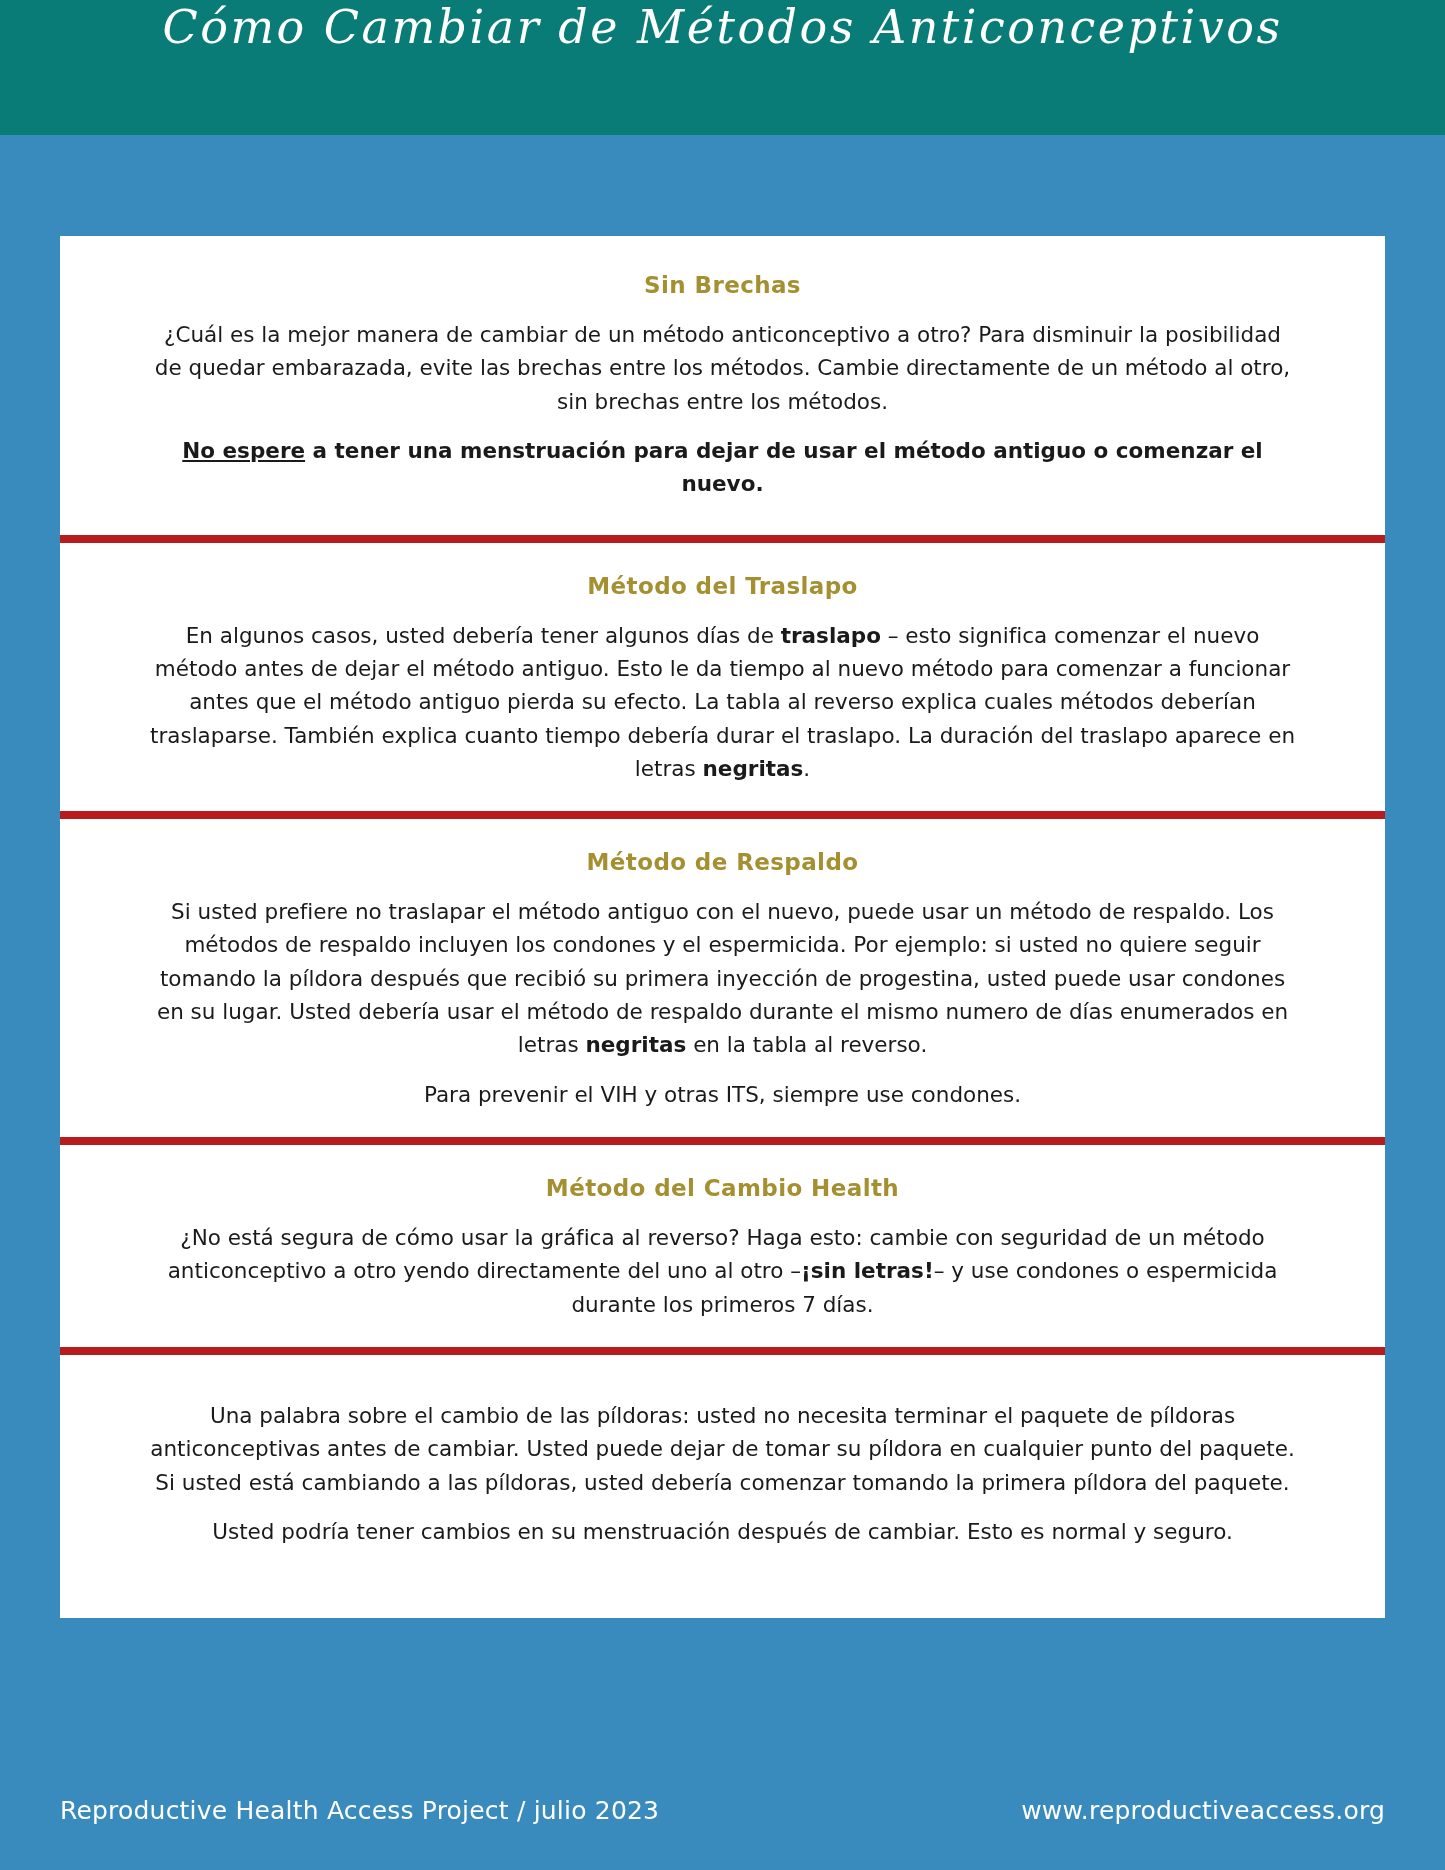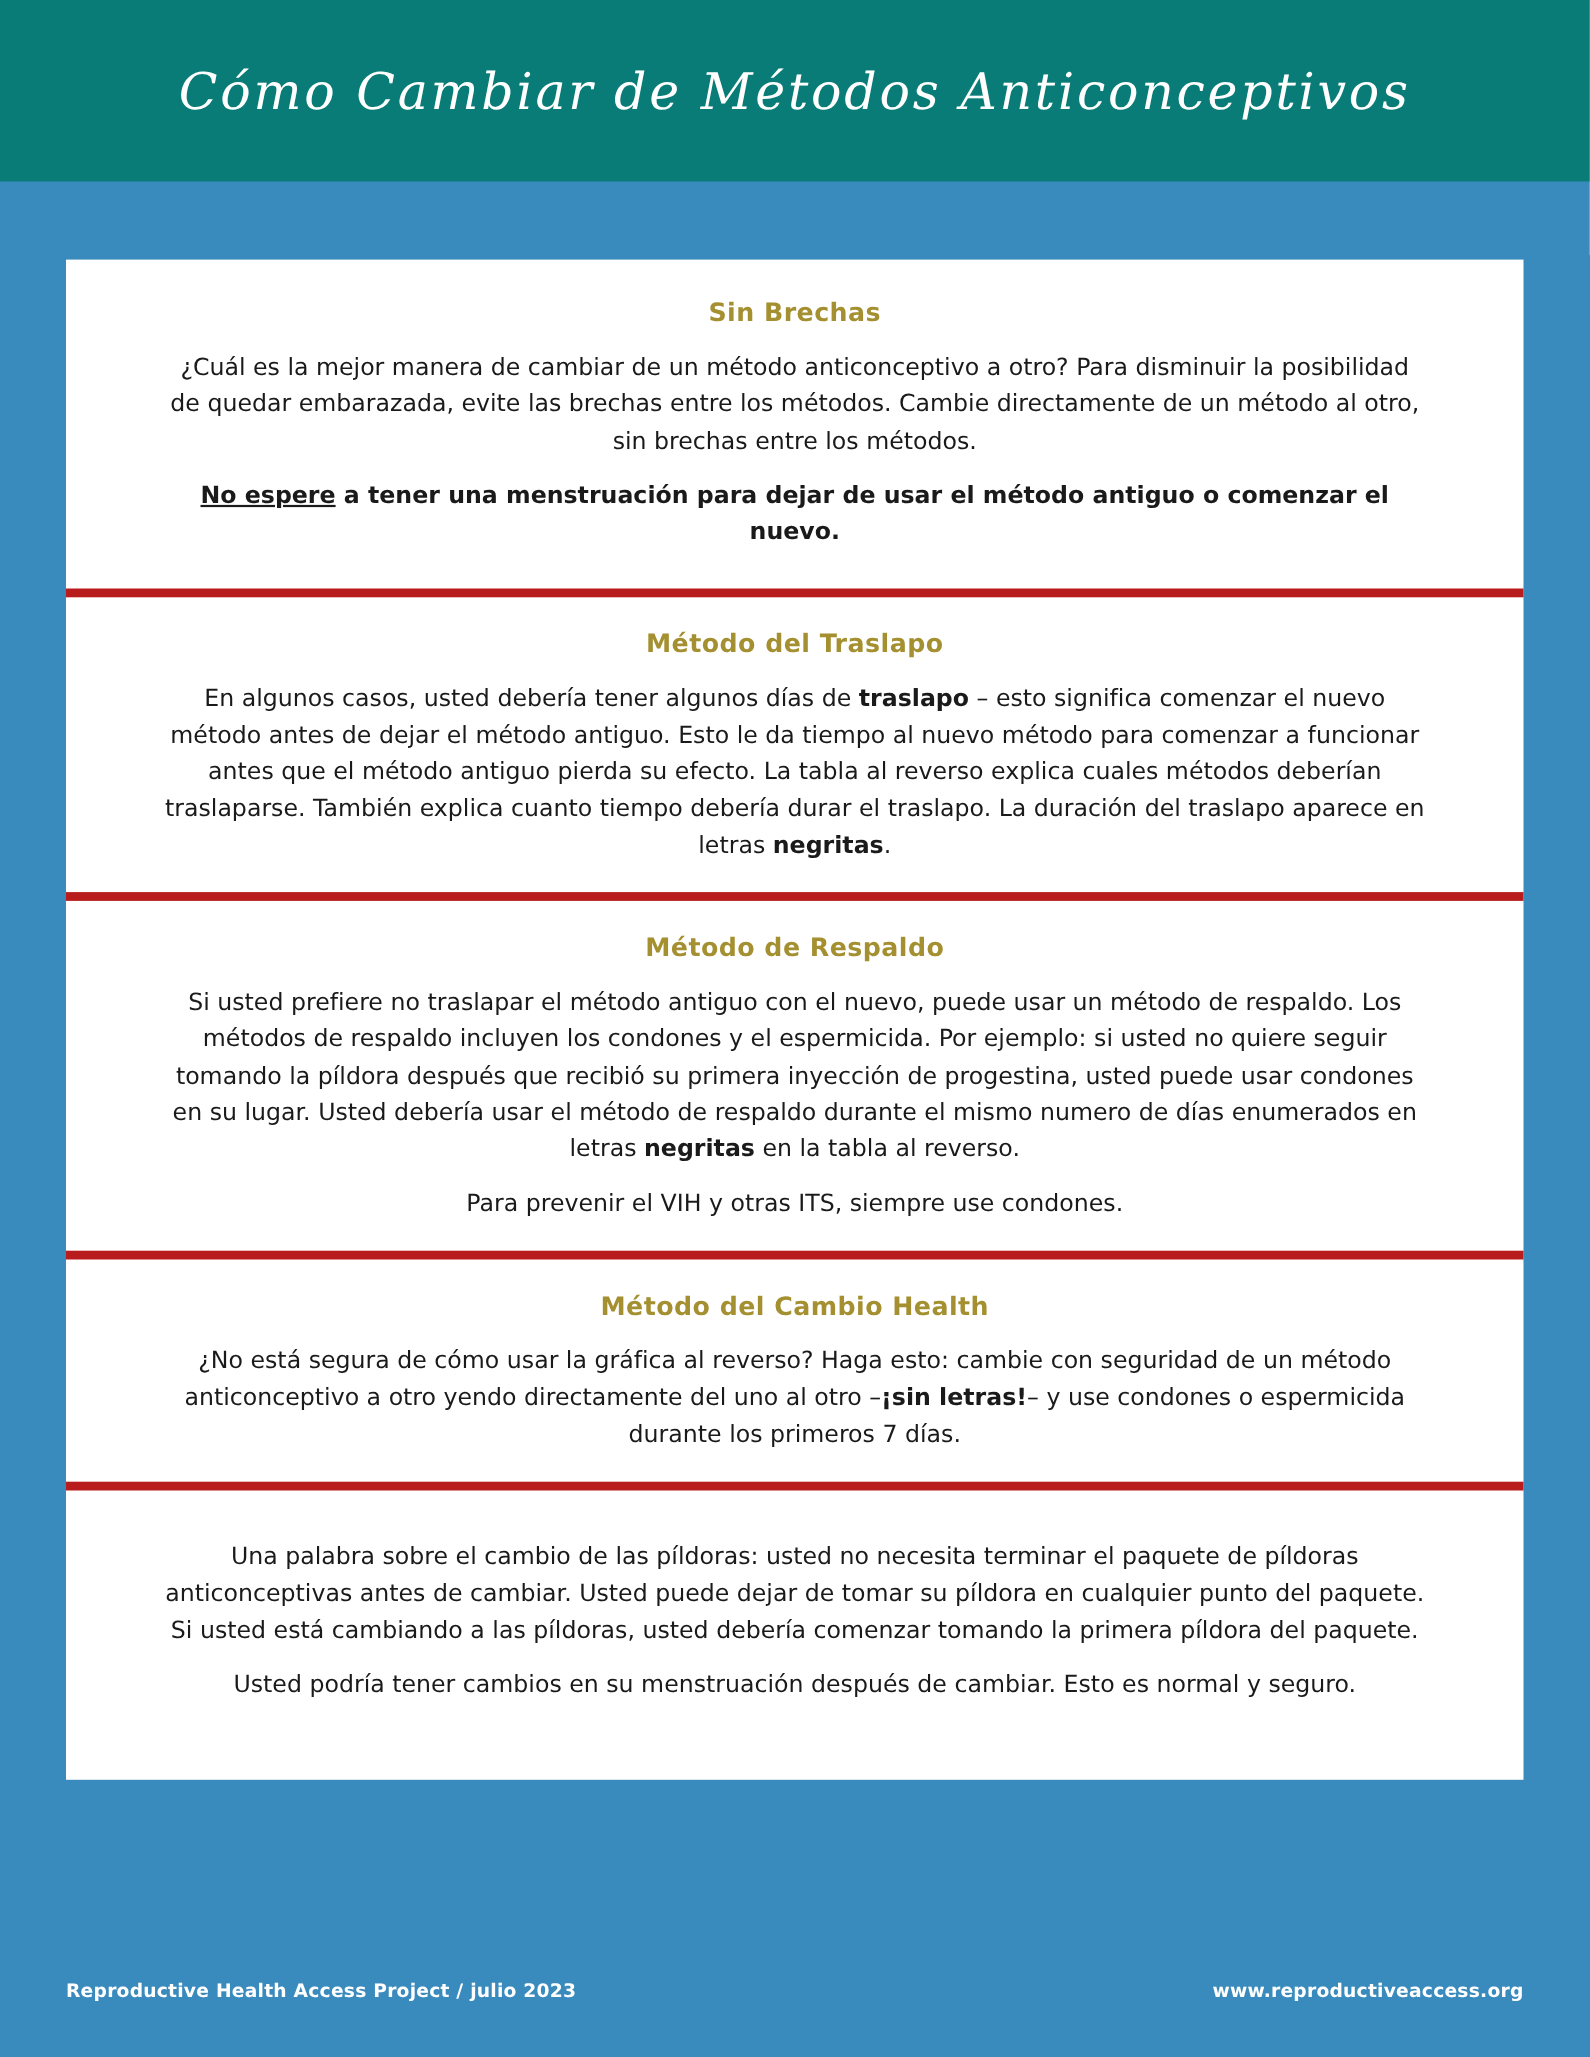--- a/index.html
+++ b/index.html
@@ -15,24 +15,24 @@
   }
   .page {
     position: relative;
     width: 1445px;
     height: 1870px;
     background: #3a8bbd;
     box-sizing: border-box;
   }
   
   .header-band {
-    height: 165px;
+    height: 135px;
     background: #097c77;
     display: flex;
-    align-items: center;
+    align-items: flex-start;
     justify-content: center;
   }
   .header-title {
     color: #ffffff;
     font-family: "DejaVu Serif", serif;
     font-style: italic;
     font-size: 46px;
     letter-spacing: 2.5px;
     font-weight: 400;
     text-align: center;
@@ -86,22 +86,22 @@
     width: 1445px;
     height: 120px;
     display: flex;
     align-items: center;
     justify-content: space-between;
     padding: 0 60px;
     box-sizing: border-box;
   }
   .footer-left, .footer-right {
     color: #ffffff;
-    font-size: 17px;
-    font-weight: bold;
+    font-size: 25px;
+    font-weight: normal;
     letter-spacing: 0.2px;
     text-align: center;
   }
 </style>
 </head>
 <body>
 
 <div class="page">
 
   <div class="header-band">

